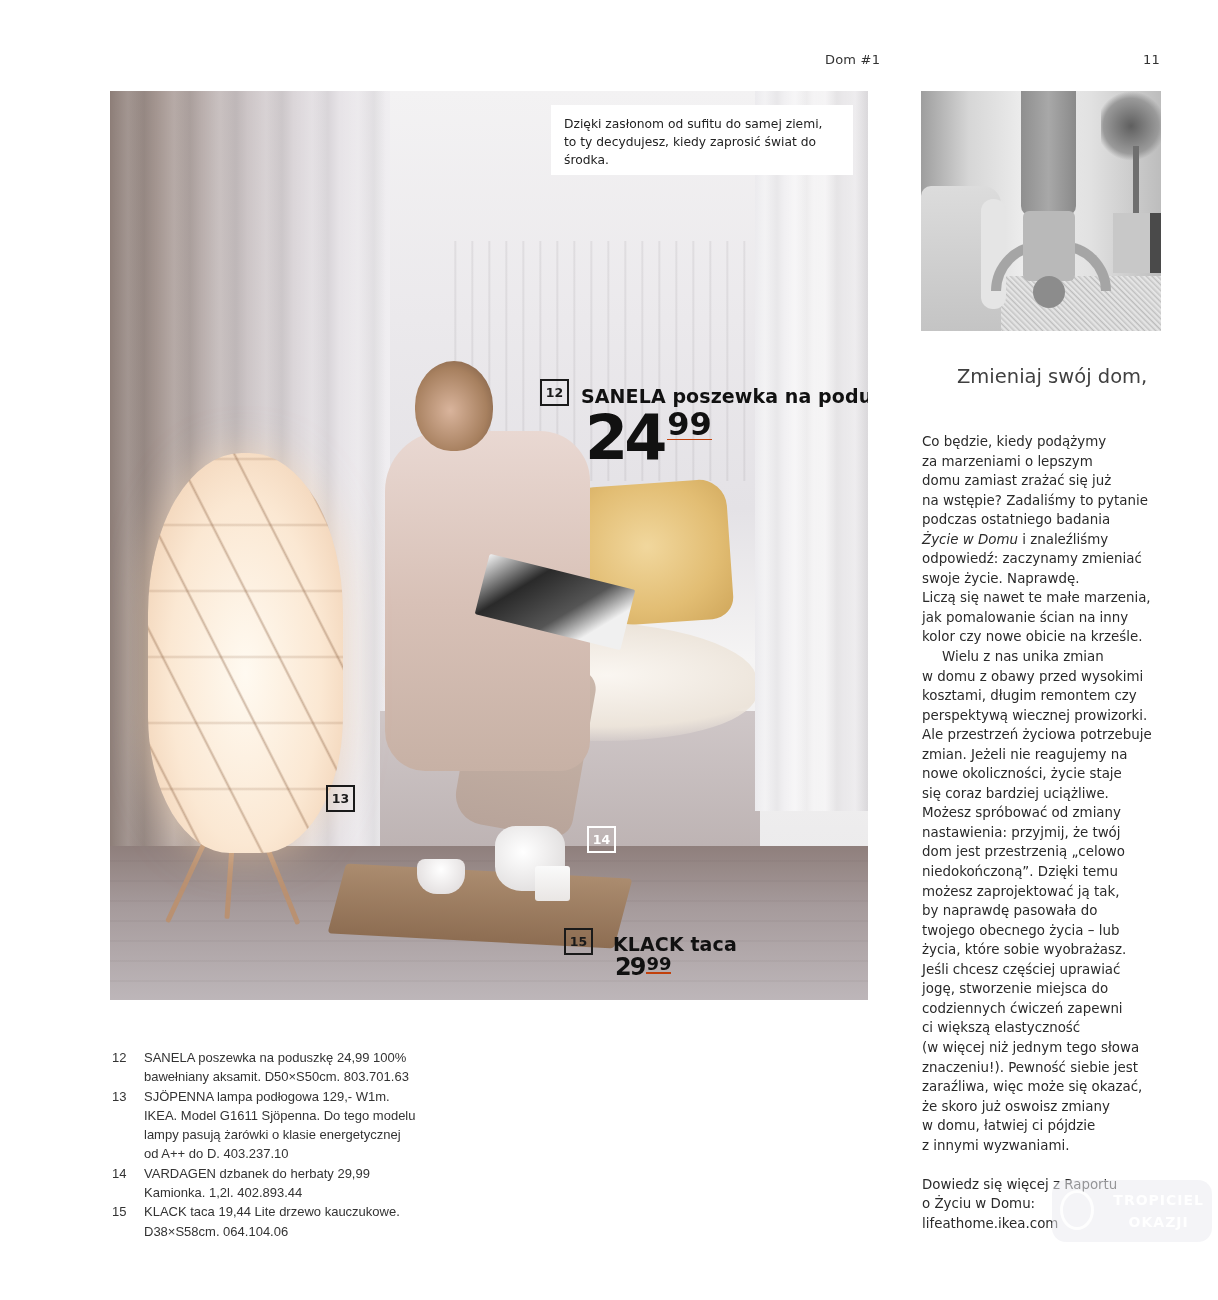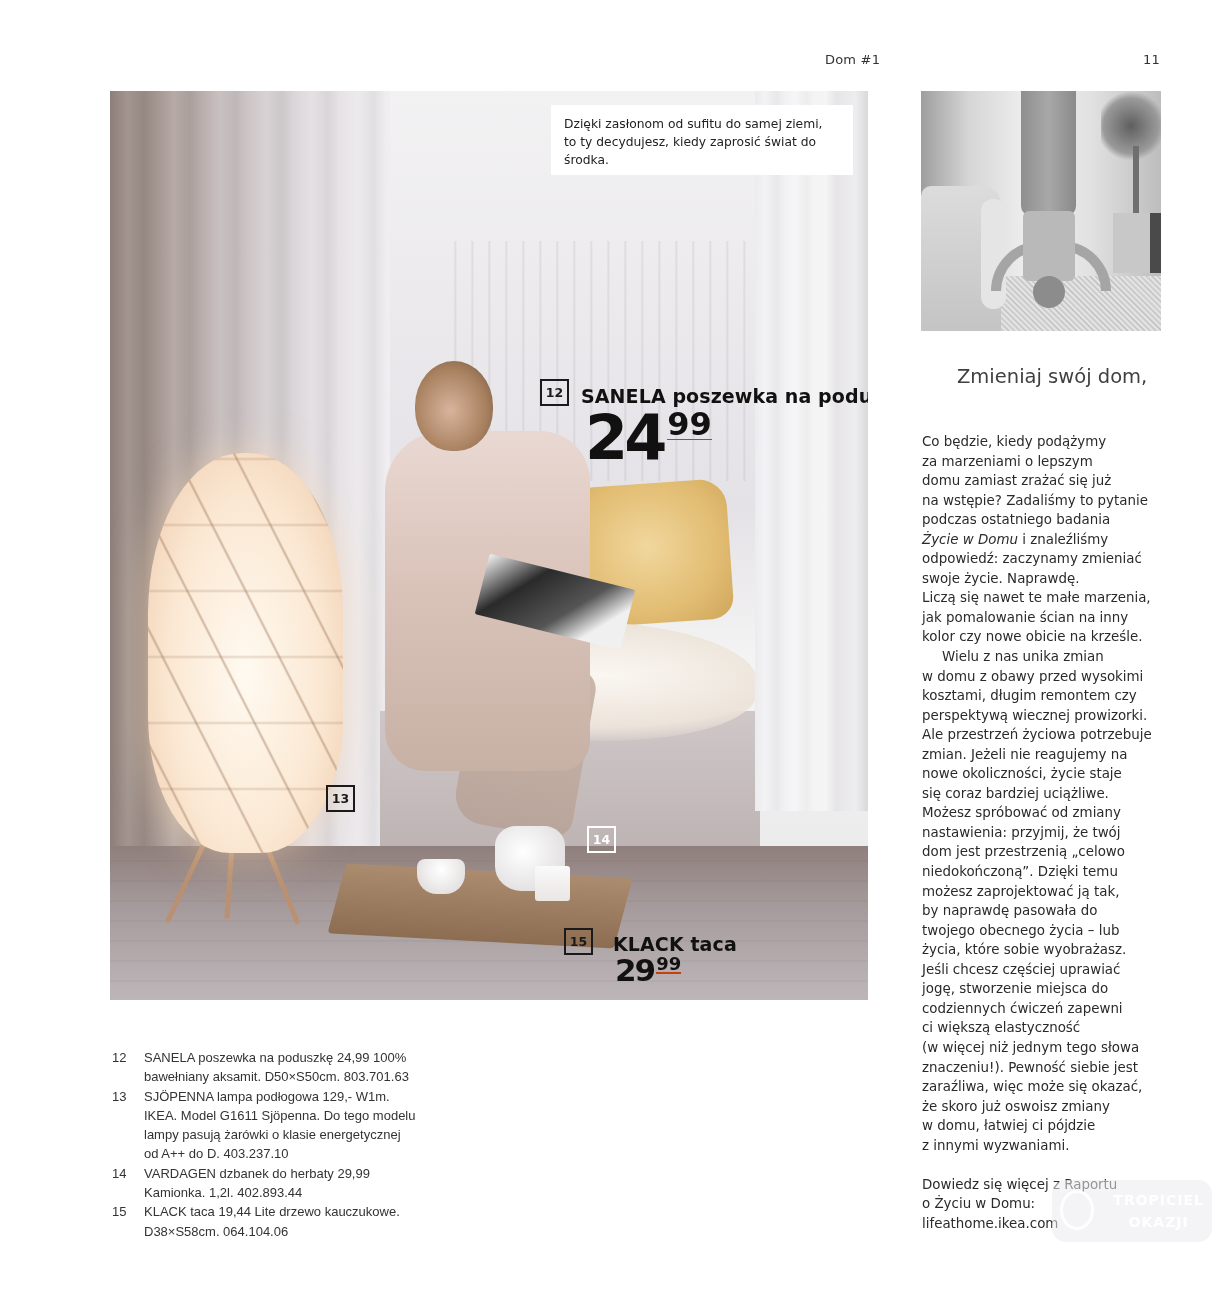--- a/index.html
+++ b/index.html
@@ -131,21 +131,21 @@
   .badge-white { border-color: #ffffff; color: #ffffff; }
 
   .price-tag { position: absolute; color: #111; }
   .price-name { font-weight: bold; font-size: 19px; white-space: nowrap; letter-spacing: 0.1px; }
   .price-value { display: flex; align-items: flex-start; font-weight: bold; line-height: 1; }
   .price-int { font-family: "DejaVu Sans", sans-serif; letter-spacing: -3px; }
   .price-dec { border-bottom: 1px solid #c2410c; line-height: 0.95; }
 
   .big .price-int { font-size: 62px; letter-spacing: -4px; }
   .big .price-dec { font-size: 32px; margin-left: 4px; margin-top: 2px; }
-  .small .price-int { font-size: 31px; letter-spacing: -2px; }
+  .small .price-int { font-size: 24px; letter-spacing: -2px; }
   .small .price-dec { font-size: 18px; margin-left: 2px; border-bottom-width: 2px; }
 
   
   .product-list { position: absolute; left: 112px; top: 1048px; width: 360px; font-size: 13px; line-height: 19.3px; color: #333; font-family: "Liberation Sans", sans-serif; }
   .product-item { display: flex; }
   .product-num { width: 32px; flex-shrink: 0; }
   .product-lines span { display: block; }
 
   
   .thumb-photo {

